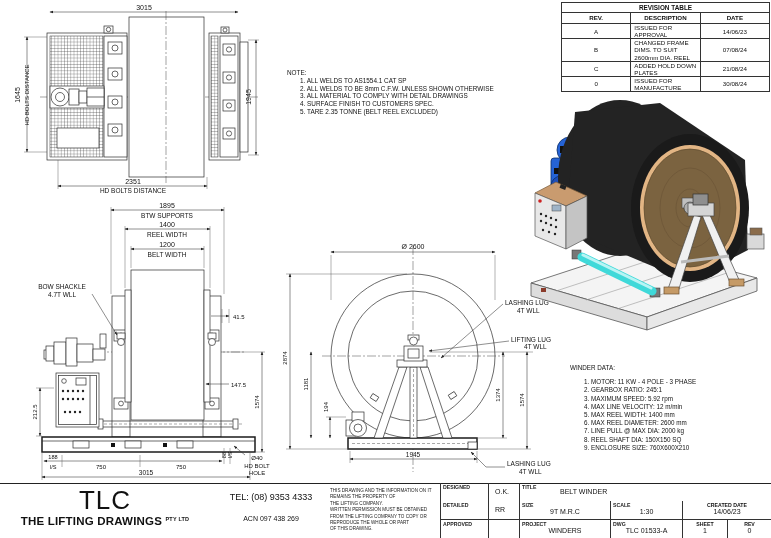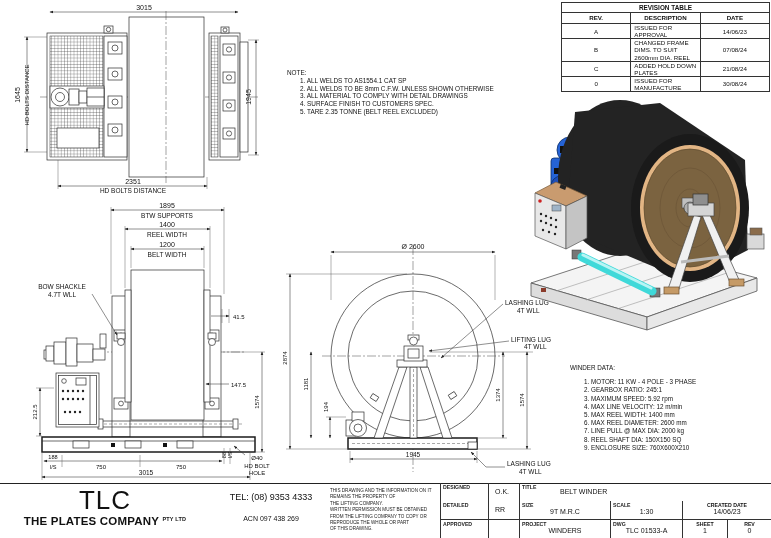--- a/index.html
+++ b/index.html
@@ -476,21 +476,21 @@
   <div class="itm">6. MAX REEL DIAMETER: 2600 mm</div>
   <div class="itm">7. LINE PULL @ MAX DIA: 2000 kg</div>
   <div class="itm">8. REEL SHAFT DIA: 150X150 SQ</div>
   <div class="itm">9. ENCLOSURE SIZE: 760X600X210</div>
 </div>
 
 <div id="tblock" class="abs"></div>
 
 <div id="logo" class="abs">
   <div class="big">TLC</div>
-  <div class="sub"><span>THE PLATES COMPANY</span>
+  <div class="sub"><span>THE LIFTING DRAWINGS</span>
     <span class="sfx">PTY LTD</span></div>
 </div>
 
 <div id="telblk" class="abs">
   <div class="tel">TEL: (08) 9353 4333</div>
   <div class="acn">ACN 097 438 269</div>
 </div>
 
 <div id="disc" class="abs">THIS DRAWING AND THE INFORMATION ON IT
 REMAINS THE PROPERTY OF

